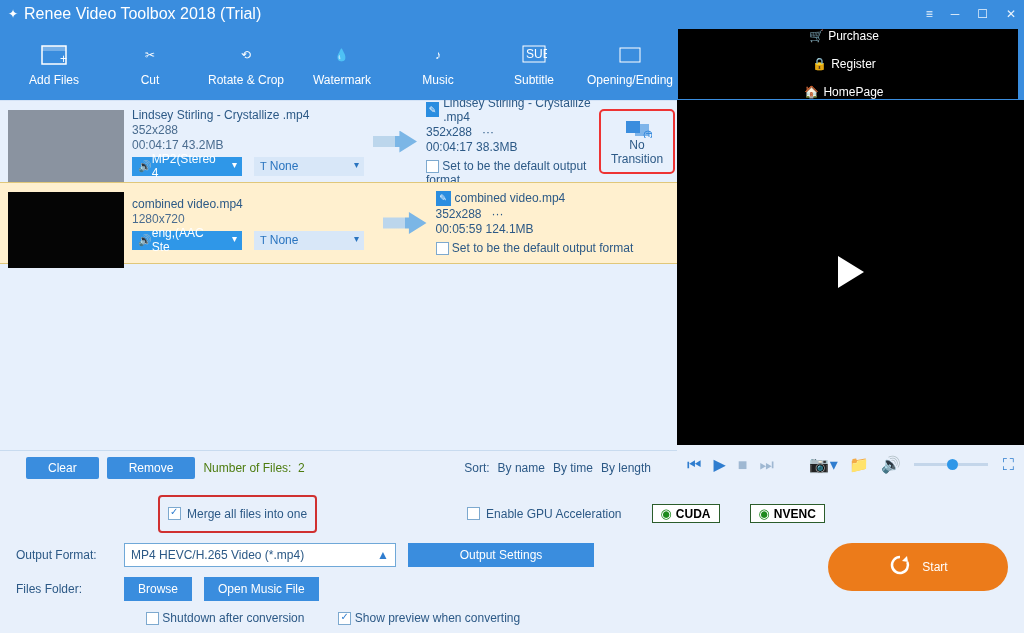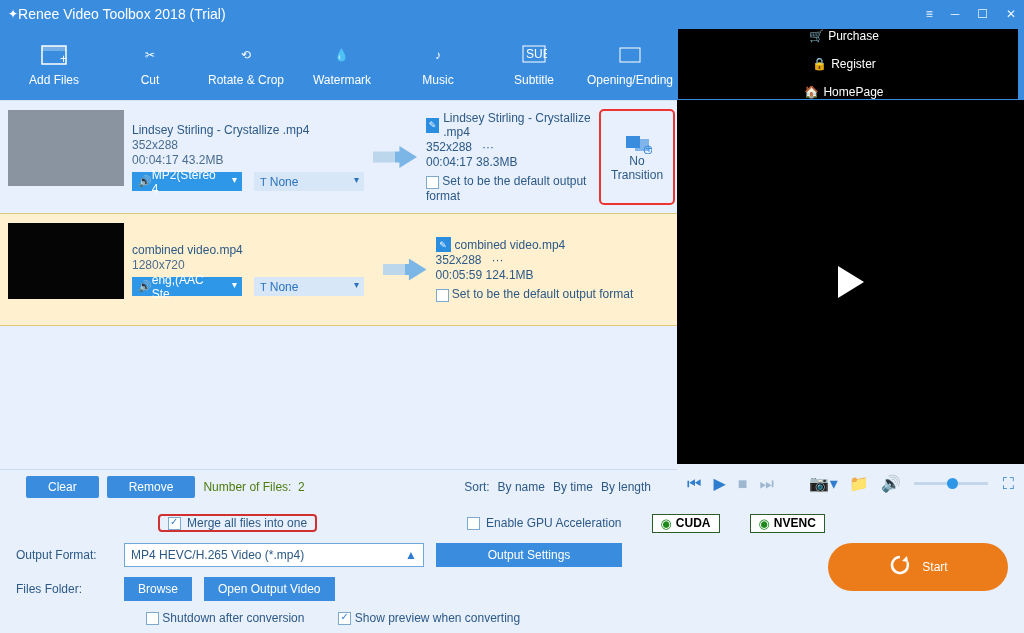--- a/index.html
+++ b/index.html
@@ -1,32 +1,32 @@
 <!DOCTYPE html>
 <html><head>
 <meta charset="utf-8">
 <style>
 *{box-sizing:border-box;margin:0;padding:0;font-family:"Segoe UI",Arial,sans-serif;font-size:12px;}
 body{background:#e8f0fb;width:1024px;height:633px;overflow:hidden;}
 .window{width:100%;height:100%;display:flex;flex-direction:column;}
 .titlebar{background:#3a8dde;height:28px;display:flex;align-items:center;padding:0 8px;color:#fff;}
-.titlebar .title{font-size:14px;flex:1;}
+.titlebar .title{margin-left:6px;font-size:16px;flex:1;}
 .winbtns{display:flex;gap:18px;}
 .winbtns span{cursor:pointer;opacity:.9;}
 .toolbar{background:#3a8dde;height:72px;display:flex;align-items:center;padding:0 6px;color:#fff;}
 .toolbtn{display:flex;flex-direction:column;align-items:center;justify-content:center;width:96px;height:64px;cursor:pointer;}
 .toolbtn .ticon{width:28px;height:28px;display:flex;align-items:center;justify-content:center;}
 .toolbtn .tlabel{margin-top:4px;font-size:12px;}
 .toolbar .right{margin-left:auto;display:flex;gap:14px;align-items:center;padding-right:8px;}
 .toolbar .right a{color:#fff;display:flex;gap:4px;align-items:center;cursor:pointer;}
 .content{display:flex;flex:1;min-height:0;}
 .left{width:677px;display:flex;flex-direction:column;background:#eef5fe;}
 .right{flex:1;display:flex;flex-direction:column;background:#000;}
 .filelist{flex:1;overflow:auto;background:#e7f0fc;}
-.filerow{display:flex;height:113px;border-top:1px solid #d4e3f6;position:relative;}
+.filerow{display:flex;height:82px;border-top:1px solid #d4e3f6;position:relative;}
 .filerow.sel{background:#fff0cf;border:1px solid #e0c77a;margin:0 -1px;}
 .thumb{width:116px;height:76px;margin:9px 8px;background:#333;}
 .thumb.inactive{background:#8a93a0;}
 .thumb.dark{background:#050505;}
 .meta{flex:1;display:flex;flex-direction:column;justify-content:center;color:#2c5986;padding:4px 0;gap:1px;}
 .meta .fname{font-size:12px;}
 .meta .sub{font-size:12px;color:#4a6c8f;}
 .dropdownrow{display:flex;gap:12px;margin-top:4px;}
 .dd{background:#2f97e8;color:#fff;border-radius:0;height:19px;padding:0 18px 0 6px;display:flex;align-items:center;font-size:11px;position:relative;width:110px;cursor:pointer;}
 .dd::after{content:"▾";position:absolute;right:5px;top:2px;font-size:10px;}
@@ -43,27 +43,27 @@
 .sortlbl{color:#2c5986;margin-left:auto;}
 .sortopt{color:#2c5986;cursor:pointer;}
 .preview{flex:1;background:#000;display:flex;align-items:center;justify-content:center;position:relative;}
 .playico{width:0;height:0;border-left:26px solid #fff;border-top:16px solid transparent;border-bottom:16px solid transparent;}
 .pvctrl{height:40px;background:#e8f0fb;display:flex;align-items:center;padding:0 10px;gap:12px;}
 .pvctrl .ic{color:#2f7dcf;font-size:16px;cursor:pointer;}
 .volslider{width:74px;height:3px;background:#c4d6ea;position:relative;}
 .volslider::after{content:"";position:absolute;left:45%;top:-4px;width:11px;height:11px;border-radius:50%;background:#2f97e8;}
 .bottom{padding:10px 16px 8px;background:#e8f0fb;display:flex;flex-direction:column;gap:10px;}
 .mergeRow{display:flex;align-items:center;gap:30px;}
-.redbox{border:2px solid #d03030;border-radius:4px;padding:0 8px;display:inline-flex;align-items:center;gap:6px;color:#2c5986;}
+.redbox{border:2px solid #d03030;border-radius:4px;padding:10px 8px;display:inline-flex;align-items:center;gap:6px;color:#2c5986;}
 .chk.checked::after{content:"✓";color:#2f7dcf;font-size:10px;display:block;margin-top:-2px;margin-left:1px;}
 .badge{border:1px solid #2b5d2b;padding:1px 8px;font-size:11px;display:inline-flex;align-items:center;gap:4px;background:#fff;}
 .badge .g{color:#1e8a1e;font-size:13px;}
 .formrow{display:flex;align-items:center;gap:12px;}
 .formrow label{color:#2c5986;width:96px;}
-.combo{border:1px solid #6fa8d8;background:#fff;color:#2c5986;padding:4px 6px;width:300px;display:flex;align-items:center;justify-content:space-between;cursor:pointer;}
+.combo{border:1px solid #6fa8d8;background:#fff;color:#2c5986;padding:4px 6px;width:272px;display:flex;align-items:center;justify-content:space-between;cursor:pointer;}
 .combo .arr{color:#2f7dcf;}
 .midbtn{background:#3a8dde;color:#fff;border:none;padding:5px 14px;cursor:pointer;}
 .startbtn{background:#ec7b1a;color:#fff;border:none;border-radius:26px;width:180px;height:48px;font-size:22px;display:flex;align-items:center;justify-content:center;gap:10px;cursor:pointer;font-weight:500;}
 .chkrow{display:flex;align-items:center;gap:34px;margin-left:130px;color:#2c5986;}
 </style>
 </head>
 <body>
 
 <div class="window">
   <div class="titlebar">
@@ -256,21 +256,21 @@
           <label>Output Format:</label>
           <div class="combo">
               <span>MP4 HEVC/H.265 Video (*.mp4)</span>
               <span class="arr">▲</span>
             </div>
           <button class="midbtn" style="width:186px">Output Settings</button>
         </div>
         <div class="formrow">
           <label>Files Folder:</label>
           <button class="midbtn">Browse</button>
-          <button class="midbtn">Open Output Video</button>
+          <button class="midbtn">Open Music File</button>
         </div>
         <div class="chkrow">
           <span><span class="chk"></span> <span>Shutdown after conversion</span></span>
           <span><span class="chk checked"></span> <span>Show preview when converting</span></span>
         </div>
       </div>
       <button class="startbtn">
         <span><svg width="24" height="24" viewBox="0 0 24 24">
               <path d="M12 4a8 8 0 1 0 7.4 5" fill="none" stroke="#fff" stroke-width="2.5"></path>
               <path d="M19 3l1 6-6-1z" fill="#fff"></path>

